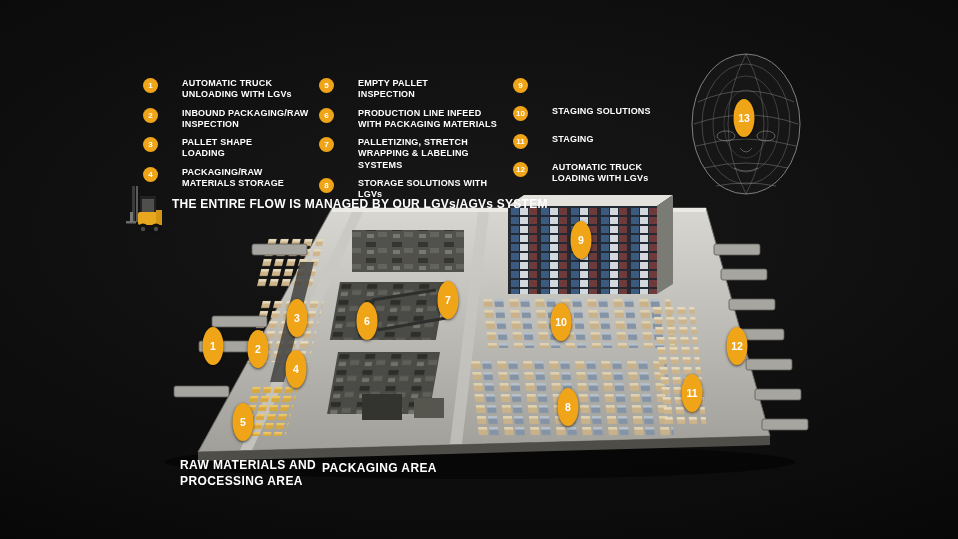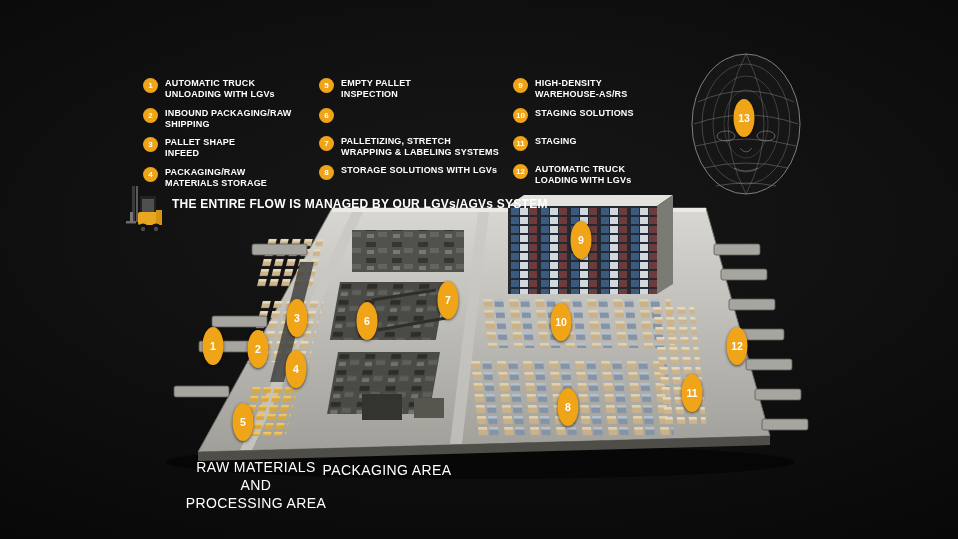--- a/index.html
+++ b/index.html
@@ -12,32 +12,32 @@
   
   .legend{position:absolute;left:143px;top:78px;display:flex;z-index:6;}
   .legend-col{display:flex;flex-direction:column;}
   .col1{width:176px}.col2{width:194px}.col3{width:172px}
   .legend-item{display:flex;align-items:flex-start;margin-bottom:7px;min-height:21px;}
   .badge{
     width:15px;height:15px;border-radius:50%;background:#F0A418;color:#fff;
     font-size:8px;font-weight:bold;display:flex;align-items:center;justify-content:center;
     margin-right:7px;flex-shrink:0;
   }
-  .legend-label{color:#fff;font-size:9px;font-weight:bold;line-height:1.25;letter-spacing:.2px;white-space:pre-line;}
+  .legend-label{color:#fff;font-size:9px;font-weight:bold;line-height:1.25;letter-spacing:.2px;white-space:pre-line;margin-left:17px;}
   .note{position:absolute;left:172px;top:197px;color:#fff;font-size:12px;font-weight:bold;letter-spacing:.25px;z-index:6;}
   .lgv{position:absolute;left:126px;top:184px;z-index:6;}
   
   .marker{
     position:absolute;transform:translate(-50%,-50%);
     width:21px;height:38px;border-radius:50%;background:#F0A418;color:#fff;
     font-weight:bold;font-size:10.5px;display:flex;align-items:center;justify-content:center;
     box-shadow:0 1px 3px rgba(0,0,0,.65);z-index:5;
   }
   .area-label{
-    position:absolute;color:#fff;font-weight:normal;font-size:14px;text-align:center;
+    position:absolute;color:#fff;font-weight:bold;font-size:12px;text-align:left;
     letter-spacing:.4px;white-space:pre-line;line-height:1.3;z-index:6;
   }
 </style>
 </head>
 <body>
 
 <div class="stage">
 
   <svg class="scene-svg" width="958" height="539" viewBox="0 0 958 539">
     <defs>
@@ -172,57 +172,57 @@
   <div class="legend">
     <div class="legend-col col1">
       <div class="legend-item">
         <span class="badge">1</span>
         <span class="legend-label">AUTOMATIC TRUCK
 UNLOADING WITH LGVs</span>
       </div>
       <div class="legend-item">
         <span class="badge">2</span>
         <span class="legend-label">INBOUND PACKAGING/RAW
-SHIPPING</span>
+INSPECTION</span>
       </div>
       <div class="legend-item">
         <span class="badge">3</span>
         <span class="legend-label">PALLET SHAPE
-INFEED</span>
+LOADING</span>
       </div>
       <div class="legend-item">
         <span class="badge">4</span>
         <span class="legend-label">PACKAGING/RAW
 MATERIALS STORAGE</span>
       </div>
     </div>
     <div class="legend-col col2">
       <div class="legend-item">
         <span class="badge">5</span>
         <span class="legend-label">EMPTY PALLET
 INSPECTION</span>
       </div>
       <div class="legend-item">
         <span class="badge">6</span>
+        <span class="legend-label">PRODUCTION LINE INFEED
+WITH PACKAGING MATERIALS</span>
       </div>
       <div class="legend-item">
         <span class="badge">7</span>
         <span class="legend-label">PALLETIZING, STRETCH
 WRAPPING &amp; LABELING SYSTEMS</span>
       </div>
       <div class="legend-item">
         <span class="badge">8</span>
         <span class="legend-label">STORAGE SOLUTIONS WITH LGVs</span>
       </div>
     </div>
     <div class="legend-col col3">
       <div class="legend-item">
         <span class="badge">9</span>
-        <span class="legend-label">HIGH-DENSITY
-WAREHOUSE-AS/RS</span>
       </div>
       <div class="legend-item">
         <span class="badge">10</span>
         <span class="legend-label">STAGING SOLUTIONS</span>
       </div>
       <div class="legend-item">
         <span class="badge">11</span>
         <span class="legend-label">STAGING</span>
       </div>
       <div class="legend-item">

